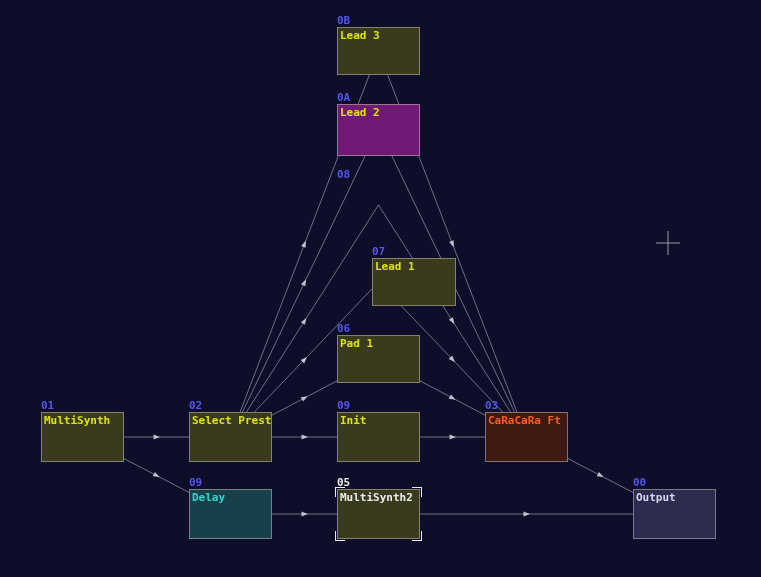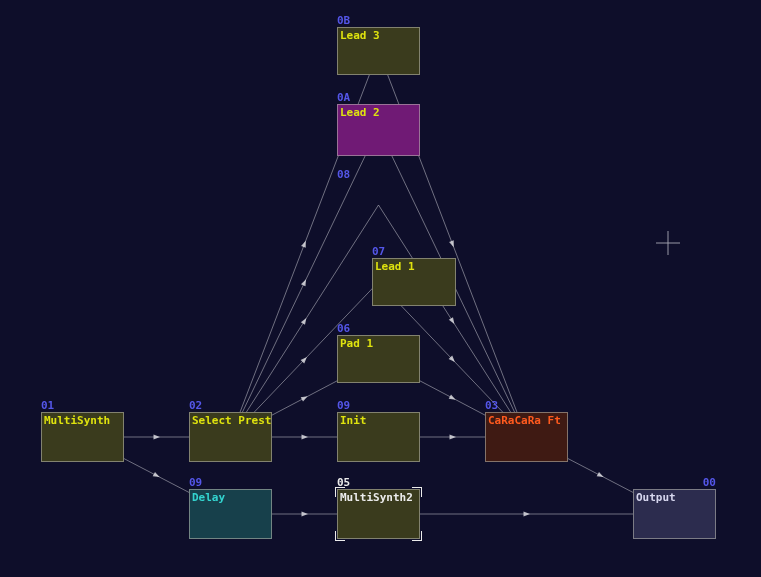--- a/index.html
+++ b/index.html
@@ -153,19 +153,19 @@
     <div class="module-box" style="height: 50px; background: rgb(58, 59, 29);">
       <div class="module-label" style="color: rgb(236, 236, 236);">MultiSynth2</div>
     <div class="corner tl"></div>
           <div class="corner tr"></div>
           <div class="corner bl"></div>
           <div class="corner br"></div>
         </div>
   </div>
 
   <div class="module" style="left: 633px; top: 476px; width: 83px;">
-    <div class="module-id" style="color: rgb(84, 86, 232); text-align: right;">00</div>
+    <div class="module-id" style="color: rgb(84, 86, 232);">00</div>
     <div class="module-box" style="height: 50px; background: rgb(44, 44, 78);">
       <div class="module-label" style="color: rgb(214, 214, 238);">Output</div>
     </div>
   </div>
 </div>
 </div>
 
 </body></html>

